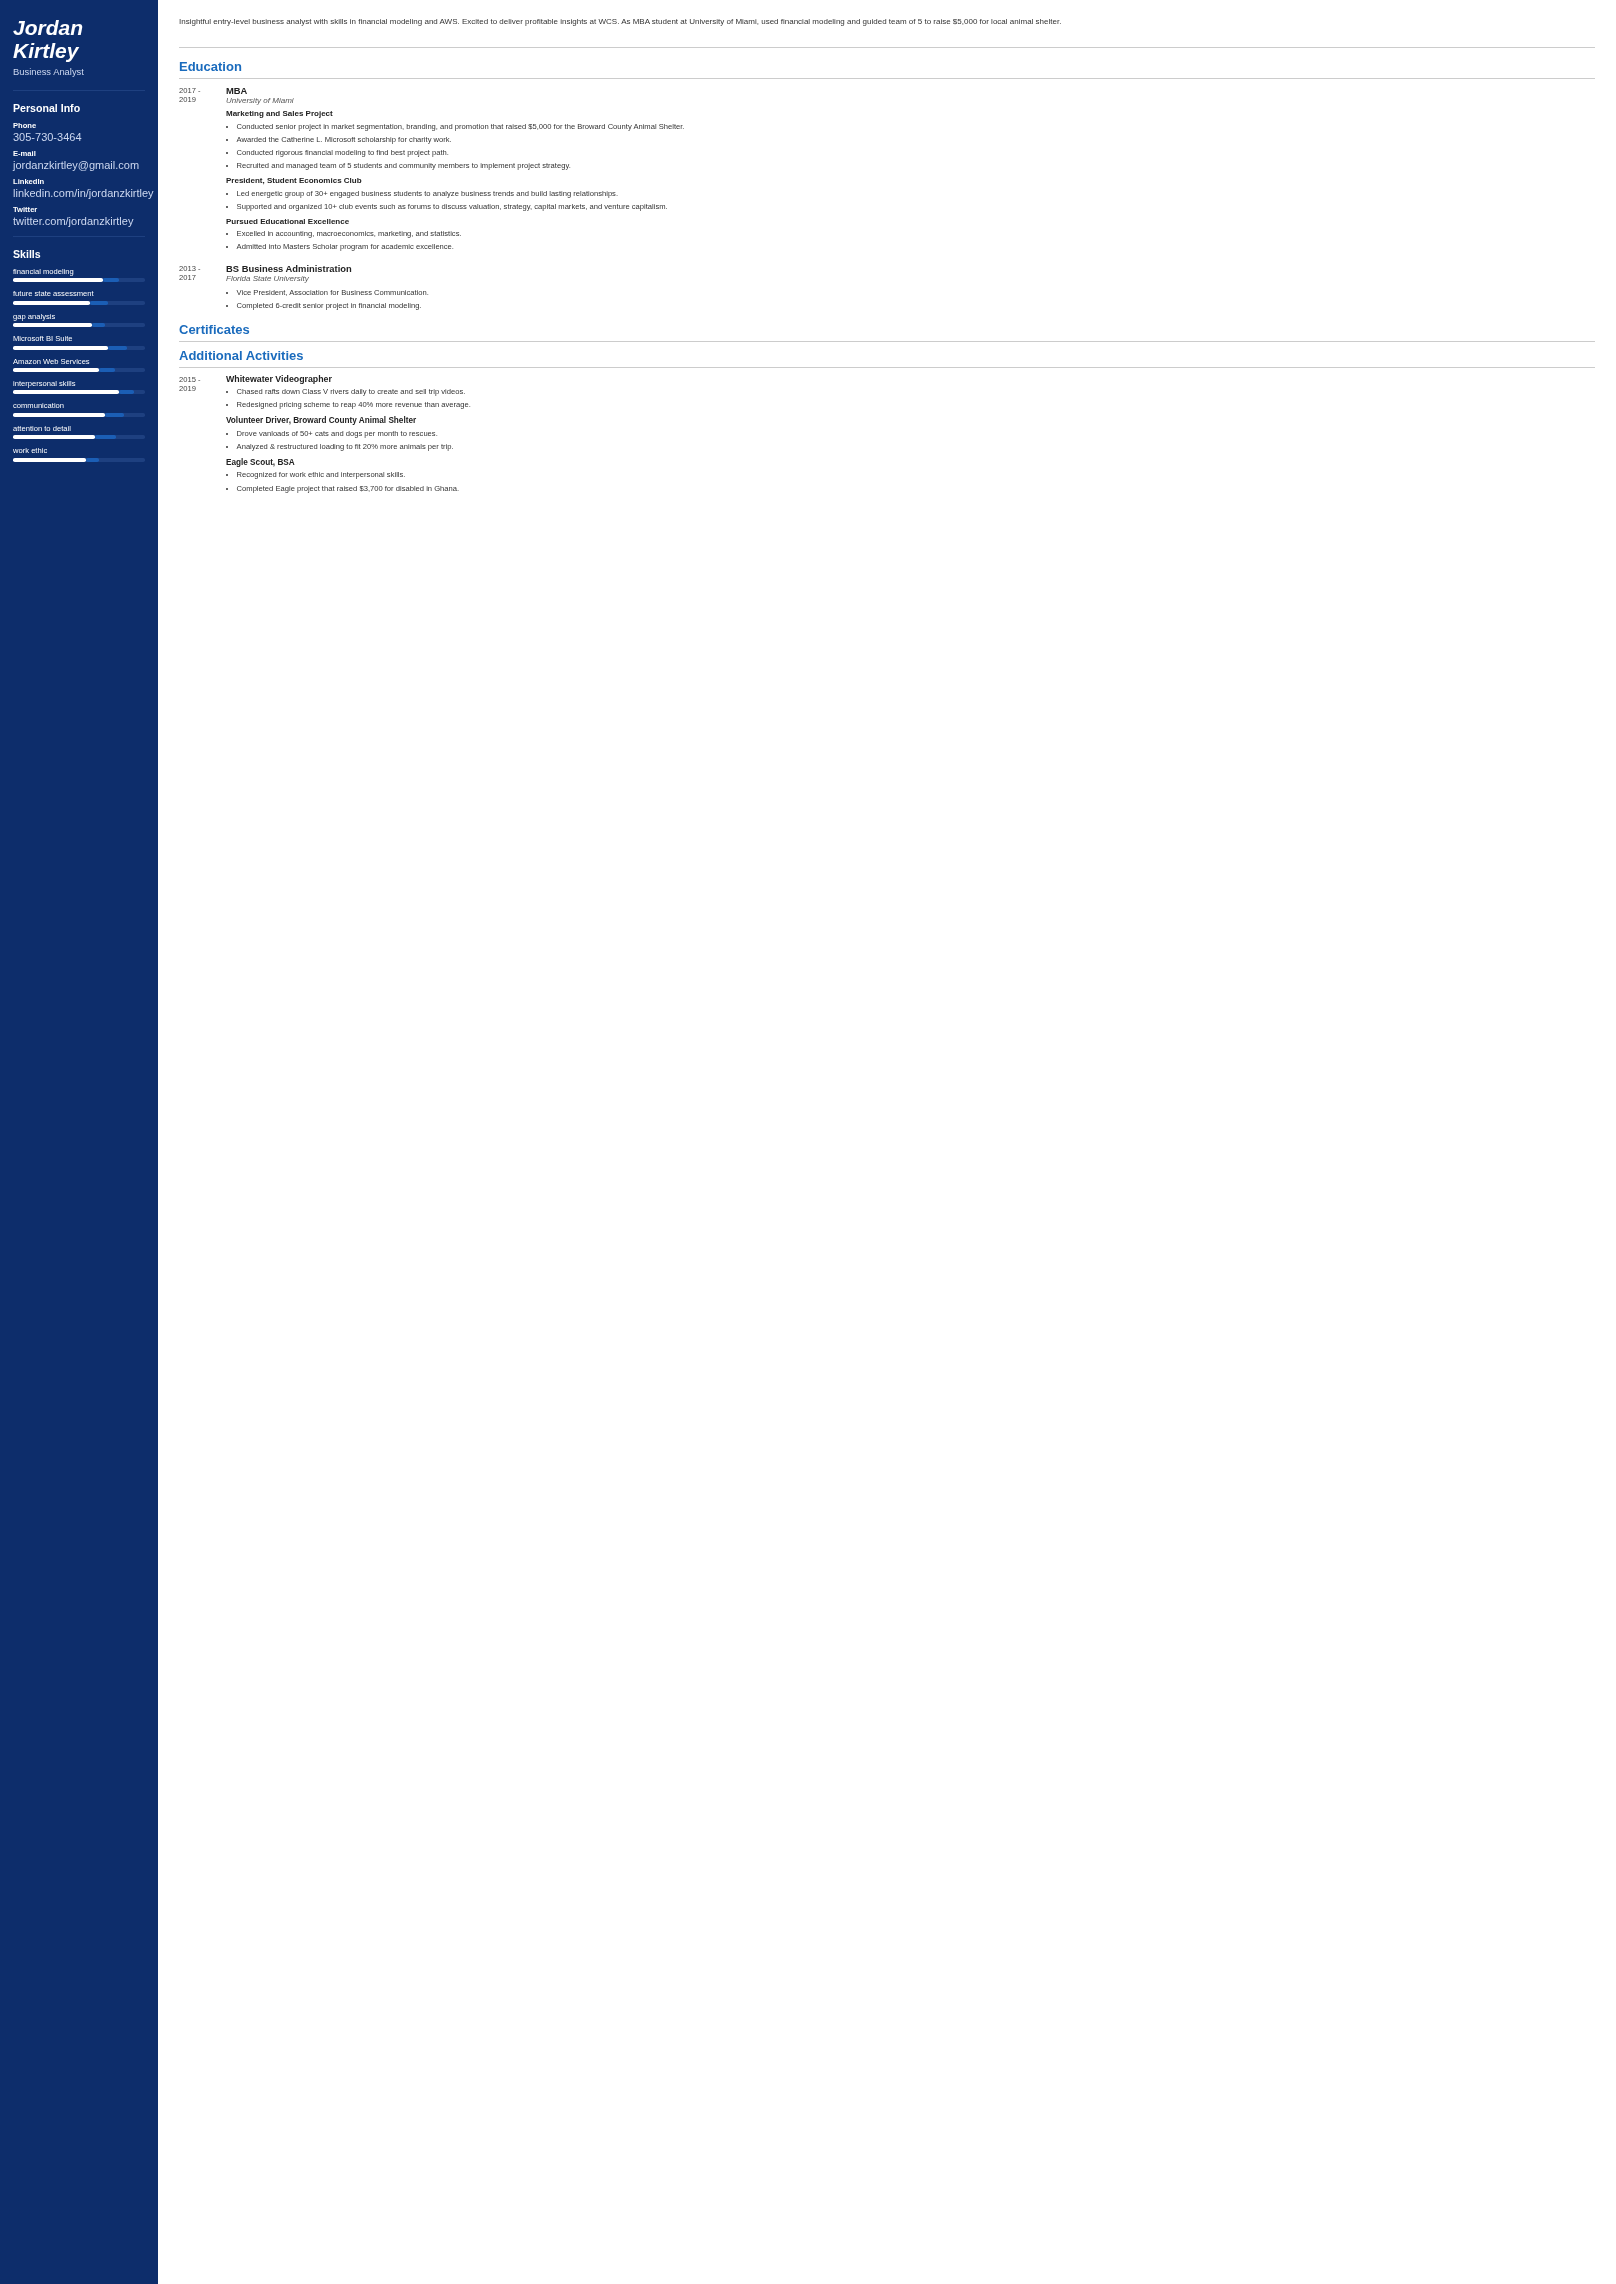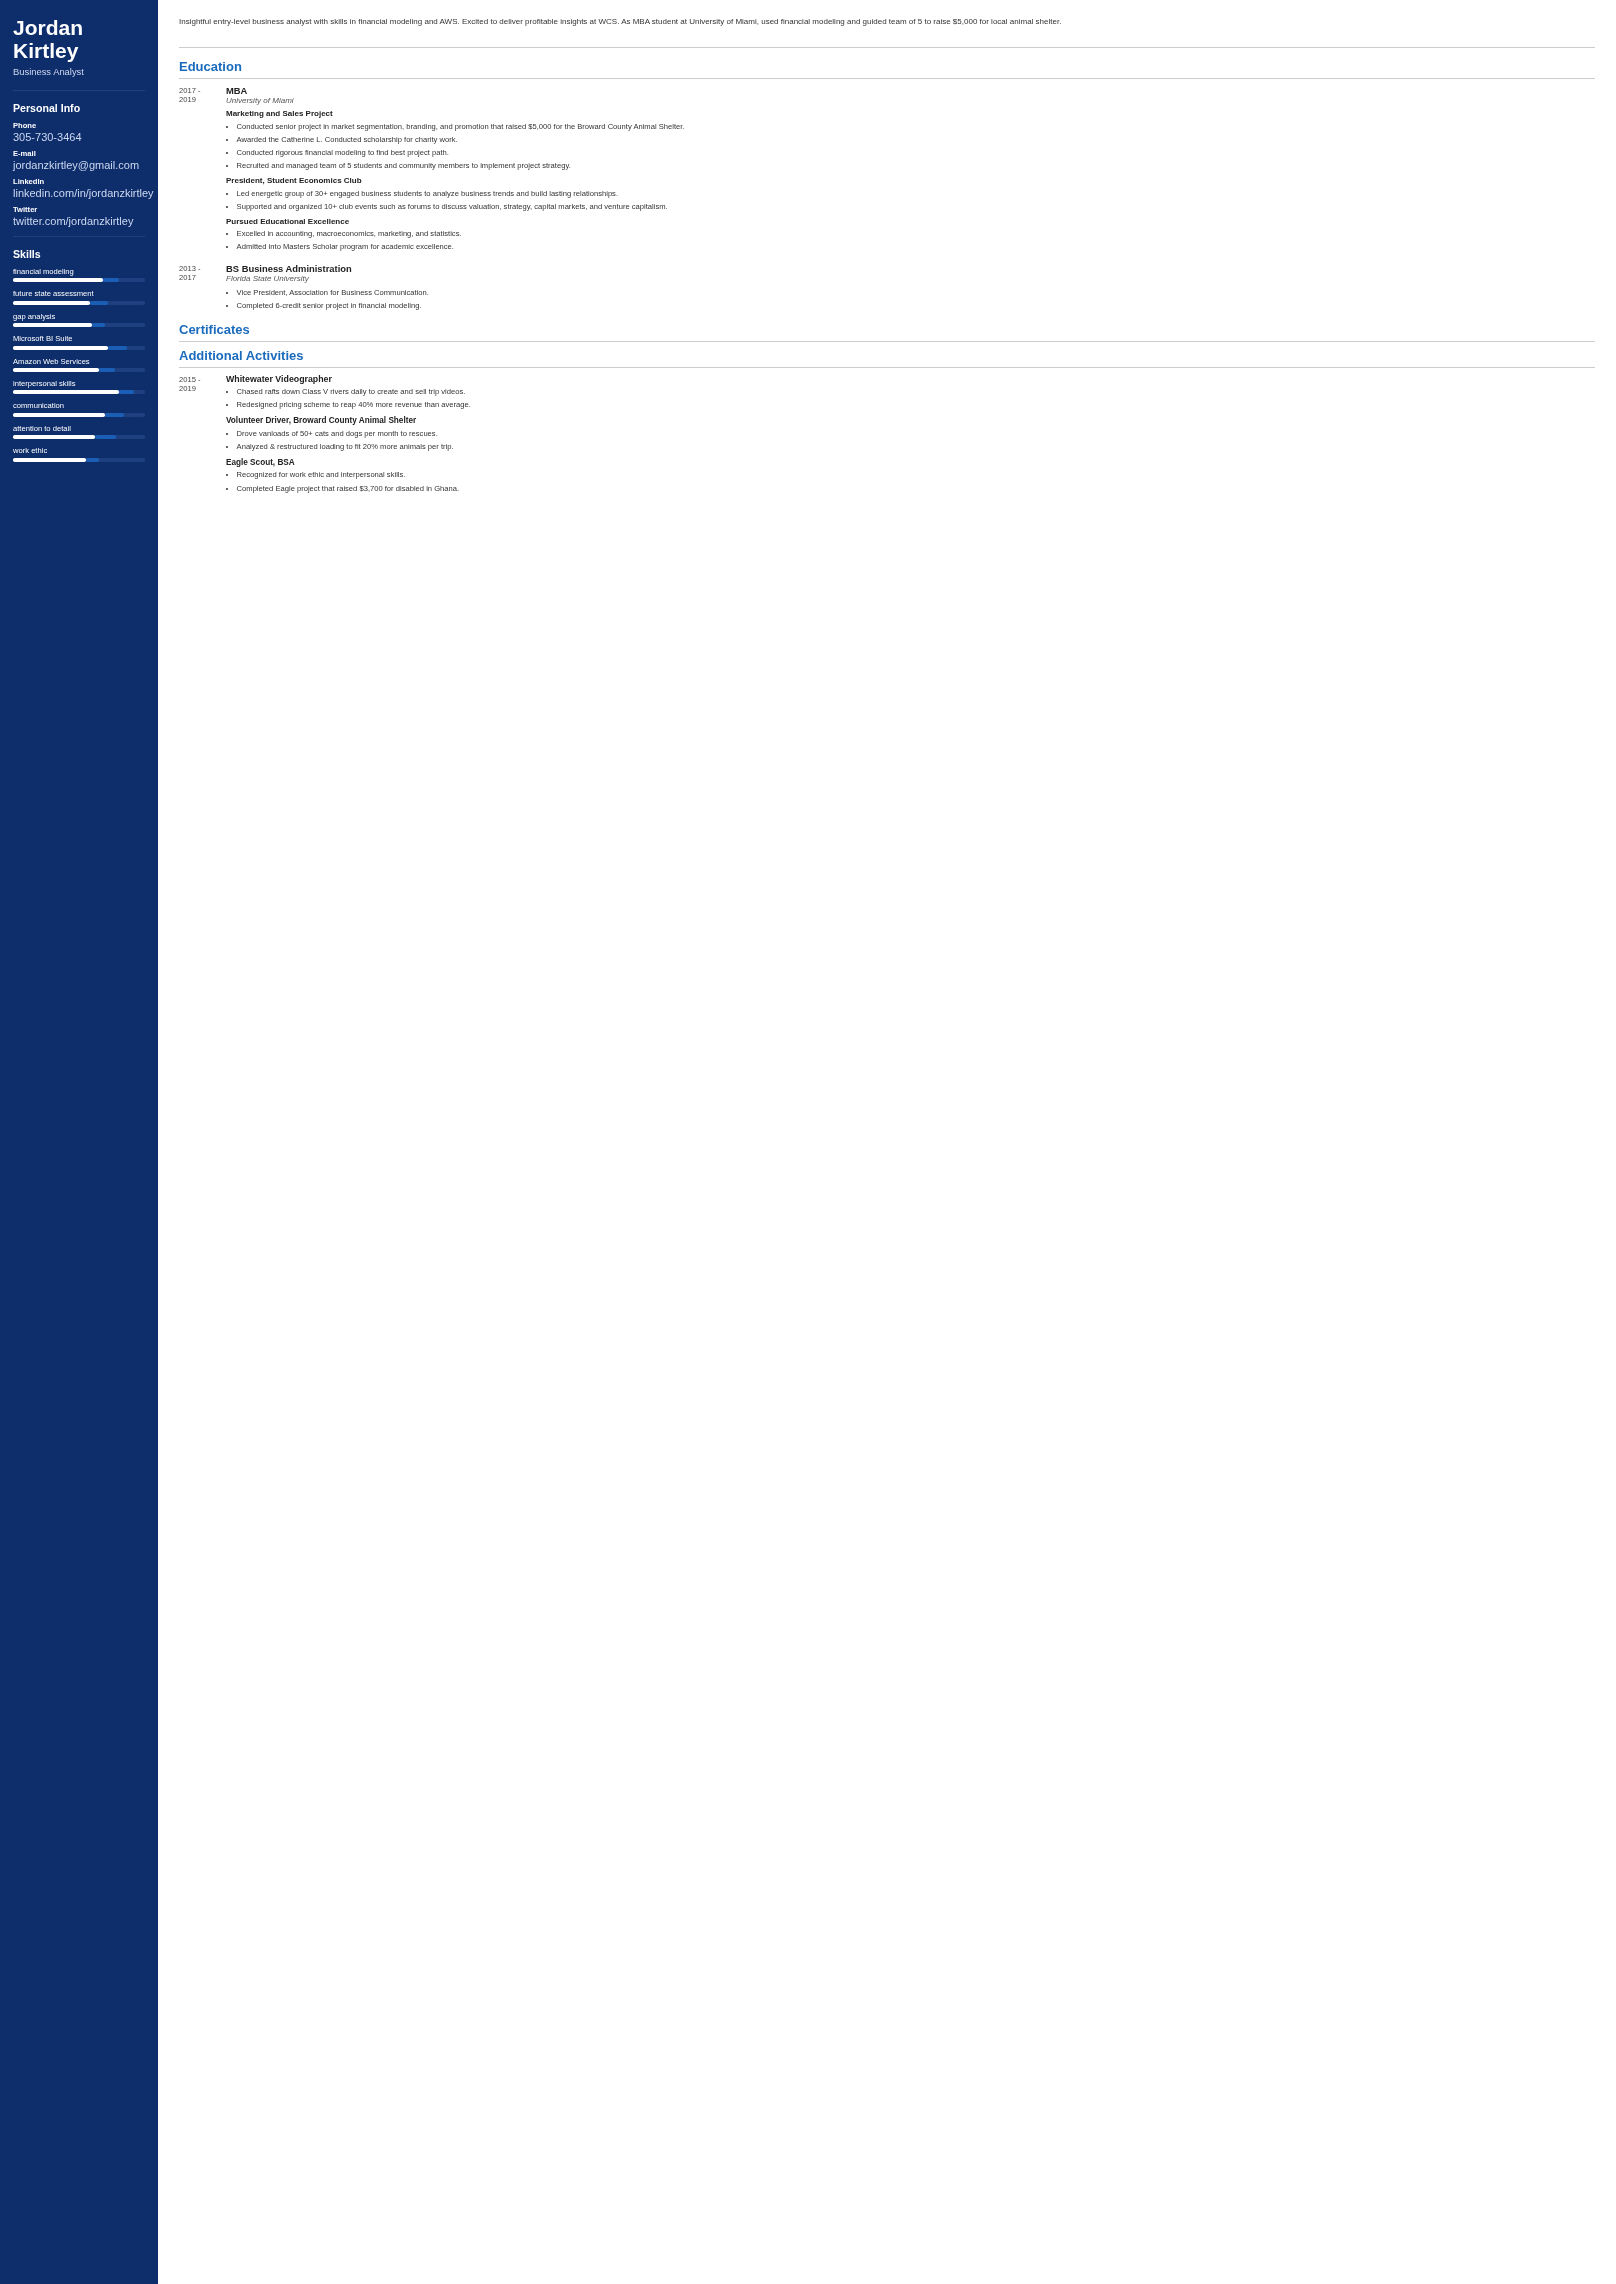--- a/index.html
+++ b/index.html
@@ -16,20 +16,21 @@
       background: #0d2d6b;
       color: #fff;
       padding: 16.4px 13px 16.4px 13px;
     }
     .sidebar-name {
       font-size: 21px;
       font-weight: 900;
       line-height: 1.1;
       margin-bottom: 3.5px;
       color: #fff;
+      font-style: italic;
     }
     .sidebar-title {
       font-size: 9.4px;
       font-weight: 400;
       color: #cdd8f0;
       margin-bottom: 13px;
     }
     .sidebar-section-title {
       font-size: 10.6px;
       font-weight: 700;
@@ -294,21 +295,21 @@
   <div id="education-container">
       <div class="edu-entry">
     <div class="edu-years">2017 -<br>2019</div>
     <div class="edu-content">
       <div class="edu-degree">MBA</div>
       <div class="edu-school">University of Miami</div>
 
       <div class="edu-subheading">Marketing and Sales Project</div>
       <ul class="edu-bullets">
             <li>Conducted senior project in market segmentation, branding, and promotion that raised $5,000 for the Broward County Animal Shelter.</li>
-            <li>Awarded the Catherine L. Conducted scholarship for charity work.</li>
+            <li>Awarded the Catherine L. Microsoft scholarship for charity work.</li>
             <li>Conducted rigorous financial modeling to find best project path.</li>
             <li>Recruited and managed team of 5 students and community members to implement project strategy.</li>
           </ul>
 
       <div class="edu-subheading">President, Student Economics Club</div>
       <ul class="edu-bullets">
             <li>Led energetic group of 30+ engaged business students to analyze business trends and build lasting relationships.</li>
             <li>Supported and organized 10+ club events such as forums to discuss valuation, strategy, capital markets, and venture capitalism.</li>
           </ul>
 

